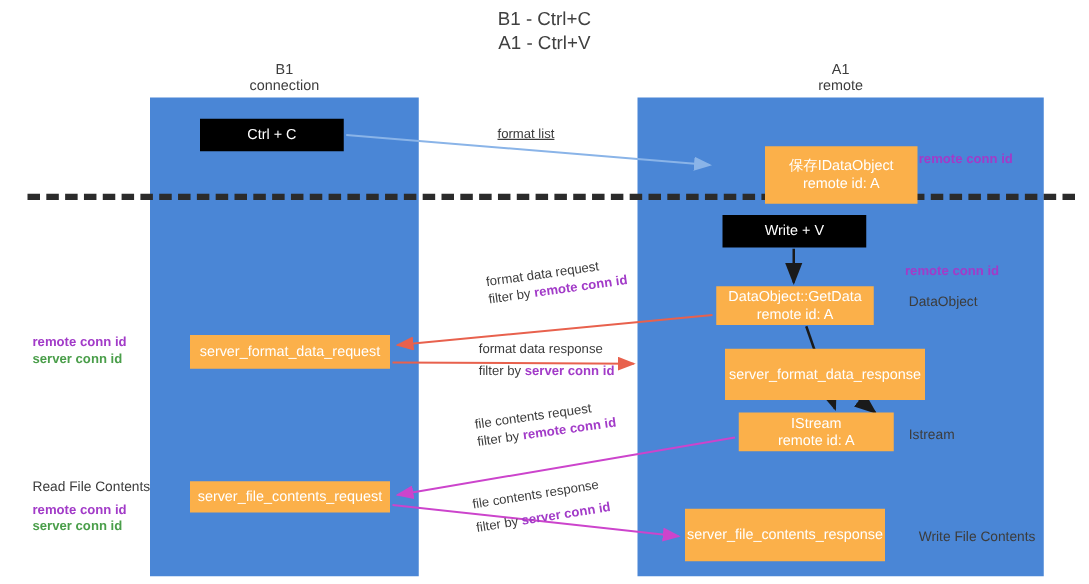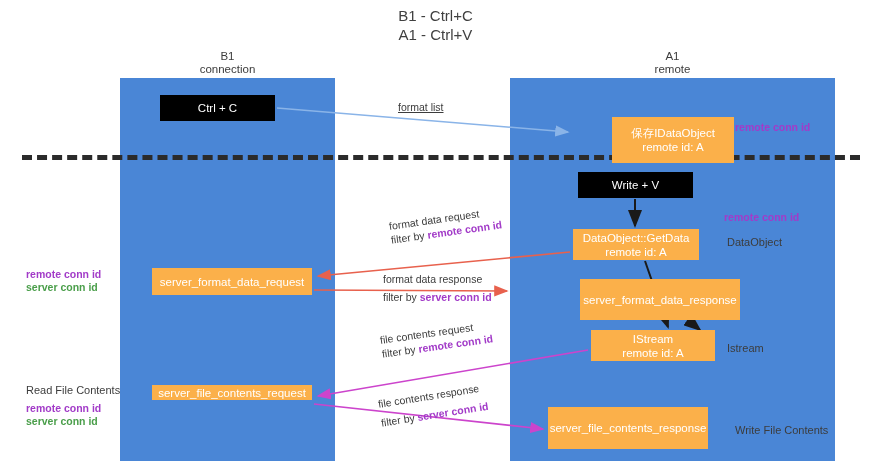--- a/index.html
+++ b/index.html
@@ -53,21 +53,21 @@
   .node .l2{font-size:11.5px;}
 
   
   #n-ctrlc   {left:160px;top:95px;width:115px;height:26px;}
   #n-savedo  {left:573px;top:117px;width:122px;height:46px;margin-left:39px;}
   #n-ctrlv   {left:578px;top:172px;width:115px;height:26px;}
   #n-getdata {left:573px;top:229px;width:126px;height:31px;}
   #n-sfdreq  {left:152px;top:268px;width:160px;height:27px;}
   #n-sfdresp {left:532px;top:279px;width:160px;height:41px;margin-left:48px;}
   #n-istream {left:591px;top:330px;width:124px;height:31px;}
-  #n-sfcreq  {left:152px;top:385px;width:160px;height:15px;}
+  #n-sfcreq  {left:152px;top:385px;width:160px;height:25px;}
   #n-sfcresp {left:548px;top:407px;width:160px;height:42px;}
 
   
   .side{
     font-size:10.5px;line-height:13px;font-weight:bold;white-space:nowrap;
   }
   .side.plain{font-weight:normal;color:#3c3c3c;font-size:11px;}
   .c-purple{color:#a23bc8;}
   .c-green{color:#4a9e4a;}
 

